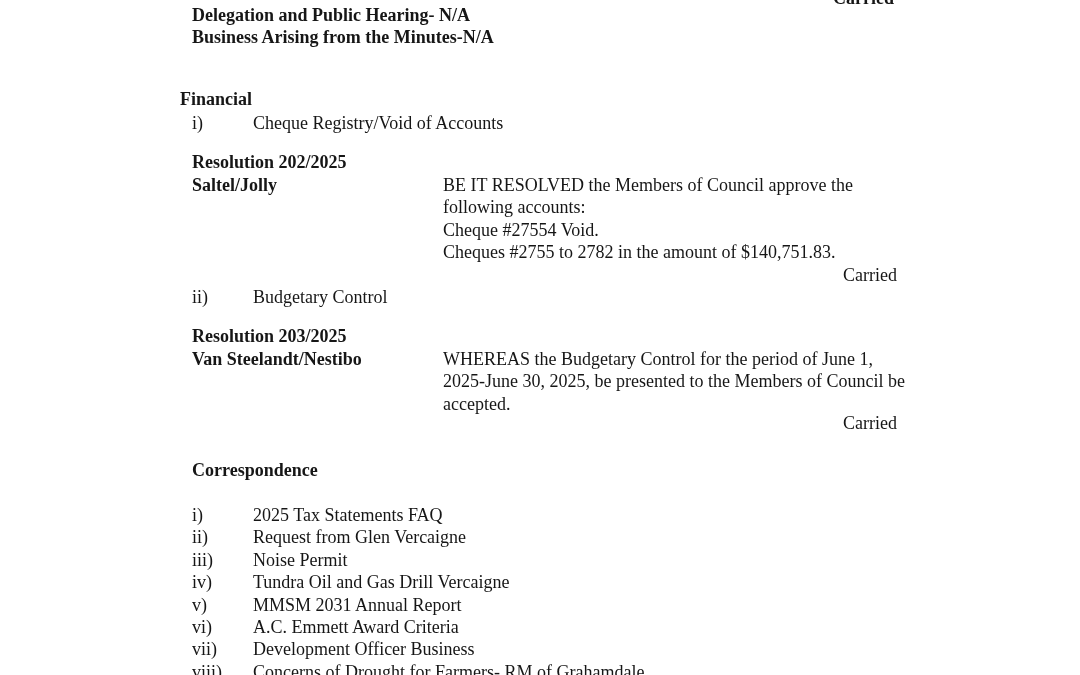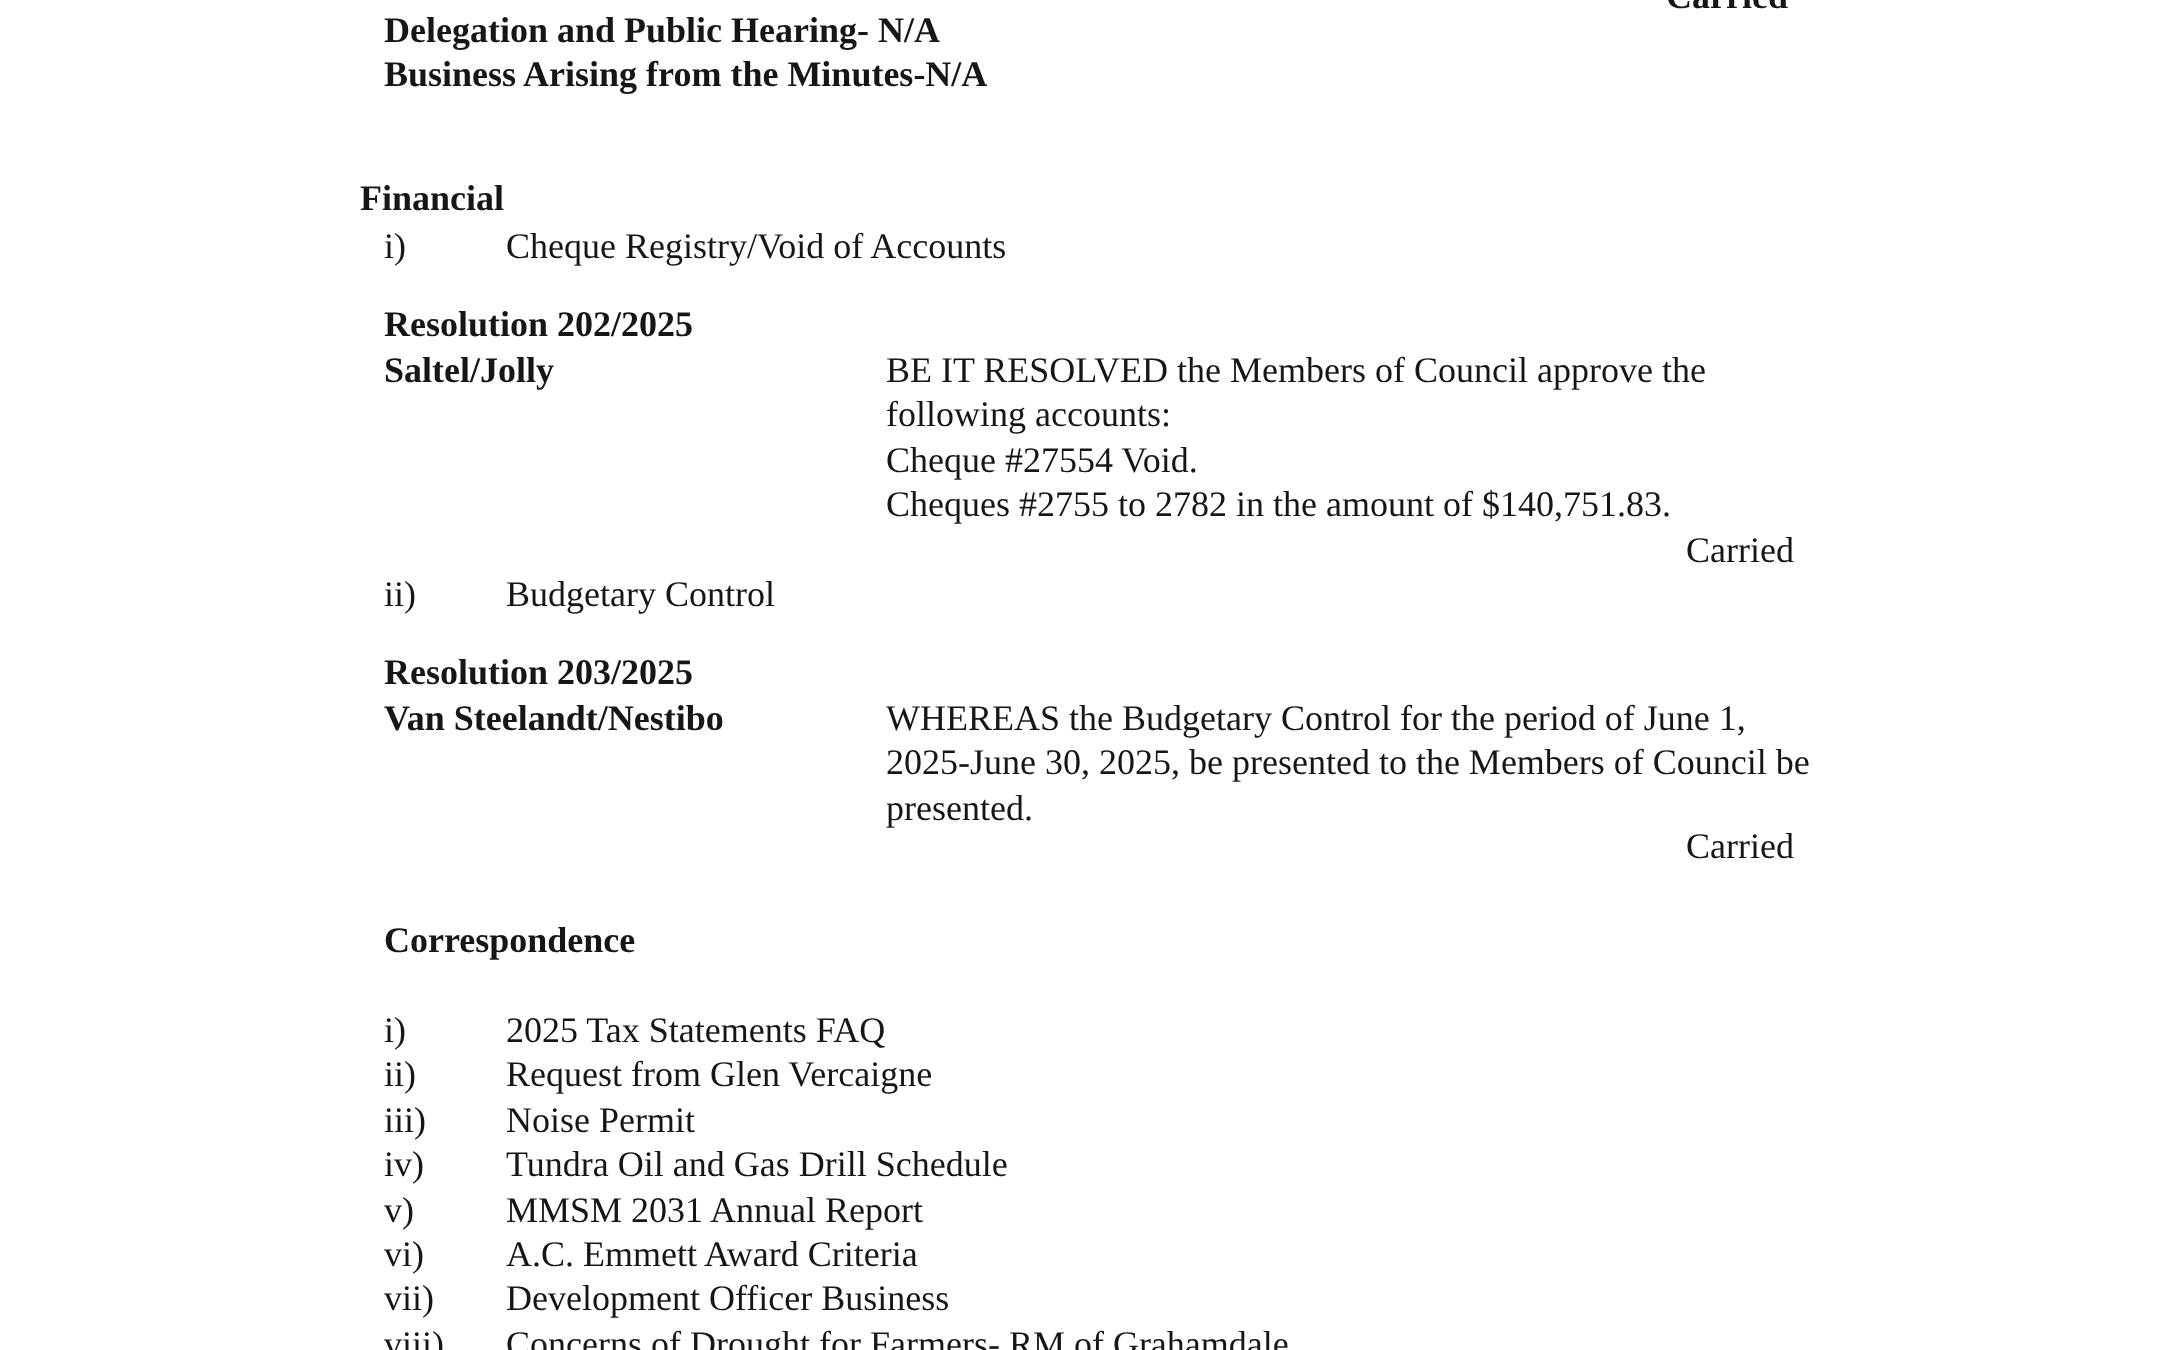--- a/index.html
+++ b/index.html
@@ -58,42 +58,42 @@
   <div class="abs row" style="left:192px;top:286px;width:600px;">
     <div class="num">ii)</div>
     <div class="label">Budgetary Control</div>
   </div>
 
   <div class="abs bold" style="left:192px;top:325px;">Resolution 203/2025</div>
   <div class="abs bold" style="left:192px;top:348px;">Van Steelandt/Nestibo</div>
   <div class="abs res-body" style="left:443px;top:348px;width:510px;">
     <div>WHEREAS the Budgetary Control for the period of June 1,</div>
     <div>2025-June 30, 2025, be presented to the Members of Council be</div>
-    <div>presented.</div>
+    <div>accepted.</div>
   </div>
   <div class="abs carried" style="left:443px;top:412px;">Carried</div>
 
   <div class="abs bold" style="left:192px;top:459px;">Correspondence</div>
 
   <div class="abs" style="left:192px;top:504px;width:640px;">
     <div class="row">
       <div class="num">i)</div>
       <div class="label">2025 Tax Statements FAQ</div>
     </div>
     <div class="row">
       <div class="num">ii)</div>
       <div class="label">Request from Glen Vercaigne</div>
     </div>
     <div class="row">
       <div class="num">iii)</div>
       <div class="label">Noise Permit</div>
     </div>
     <div class="row">
       <div class="num">iv)</div>
-      <div class="label">Tundra Oil and Gas Drill Schedule</div>
+      <div class="label">Tundra Oil and Gas Drill Vercaigne</div>
     </div>
     <div class="row">
       <div class="num">v)</div>
       <div class="label">MMSM 2031 Annual Report</div>
     </div>
     <div class="row">
       <div class="num">vi)</div>
       <div class="label">A.C. Emmett Award Criteria</div>
     </div>
     <div class="row">

